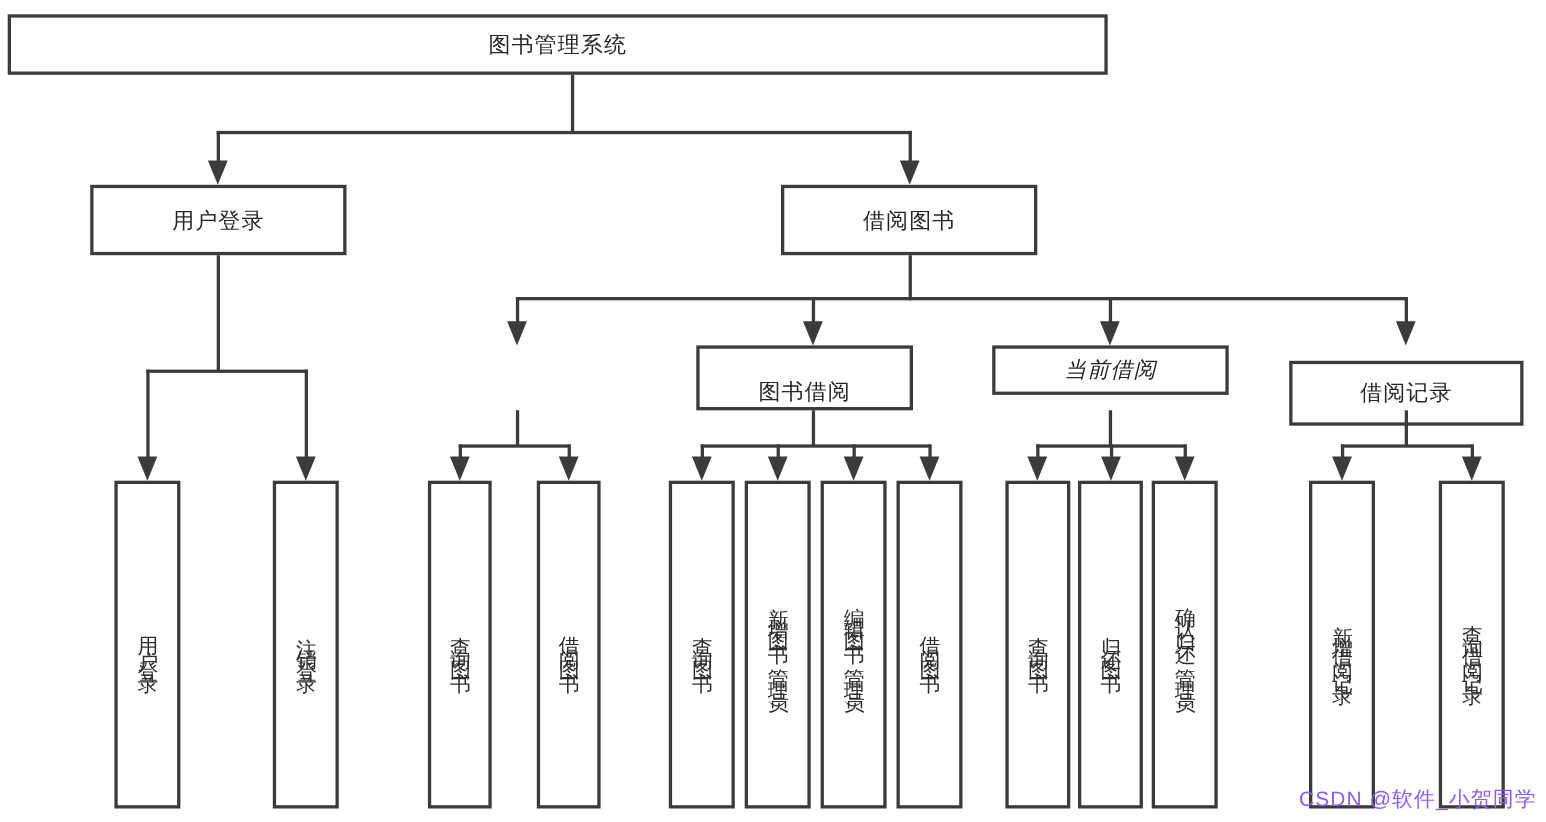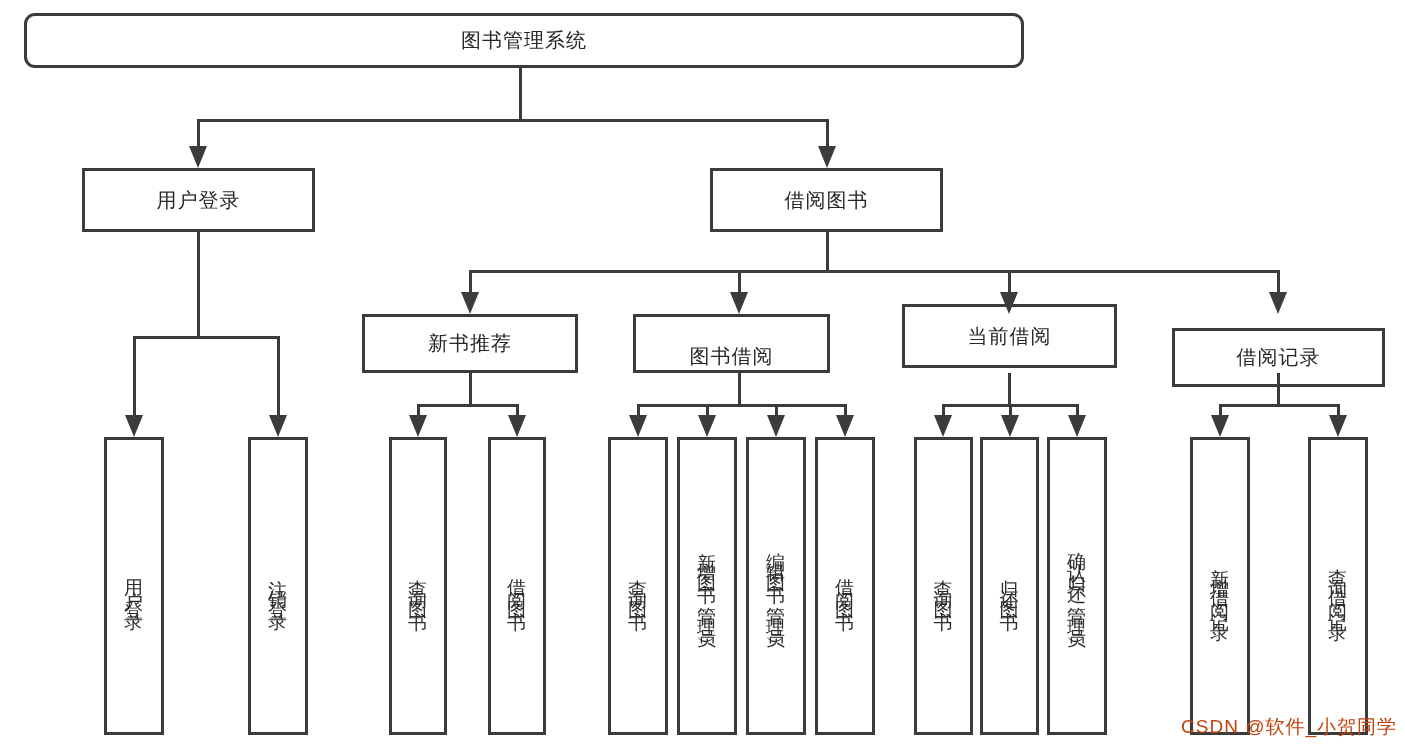--- a/index.html
+++ b/index.html
@@ -38,52 +38,49 @@
     width: 0; height: 0;
     border-left: 9px solid transparent;
     border-right: 9px solid transparent;
     border-top: 22px solid #3b3b3b;
   }
   .watermark {
     position: absolute;
     right: 8px;
     bottom: 7px;
     font-size: 19px;
-    color: #c2410c;
+    color: #8b5cf6;
     letter-spacing: 1px;
     z-index: 10;
     white-space: nowrap;
   }
 </style>
 </head>
 <body>
 
 <div class="canvas">
 
-  <div class="node" style="left:24px; top:13px; width:1000px; height:55px;border-radius:11px;">
+  <div class="node" style="left:7px; top:13px; width:1000px; height:55px;">
     <span>图书管理系统</span>
   </div>
 
   <div class="node" style="left:82px; top:168px; width:233px; height:64px;">
     <span>用户登录</span>
   </div>
 
   <div class="node" style="left:710px; top:168px; width:233px; height:64px;">
     <span>借阅图书</span>
   </div>
 
-  <div class="node" style="left:362px; top:314px; width:216px; height:59px;">
-    <span>新书推荐</span>
-  </div>
 
   <div class="node" style="left:633px; top:314px; width:197px; height:59px;align-items:flex-end;">
     <span>图书借阅</span>
   </div>
 
-  <div class="node" style="left:902px; top:304px; width:215px; height:64px;">
+  <div class="node" style="left:902px; top:314px; width:215px; height:45px;font-style:italic;">
     <span>当前借阅</span>
   </div>
 
   <div class="node" style="left:1172px; top:328px; width:213px; height:59px;">
     <span>借阅记录</span>
   </div>
 
   <div class="node leaf" style="left:104px; top:437px; width:60px; height:298px;">
     <span>用户登录</span>
   </div>

